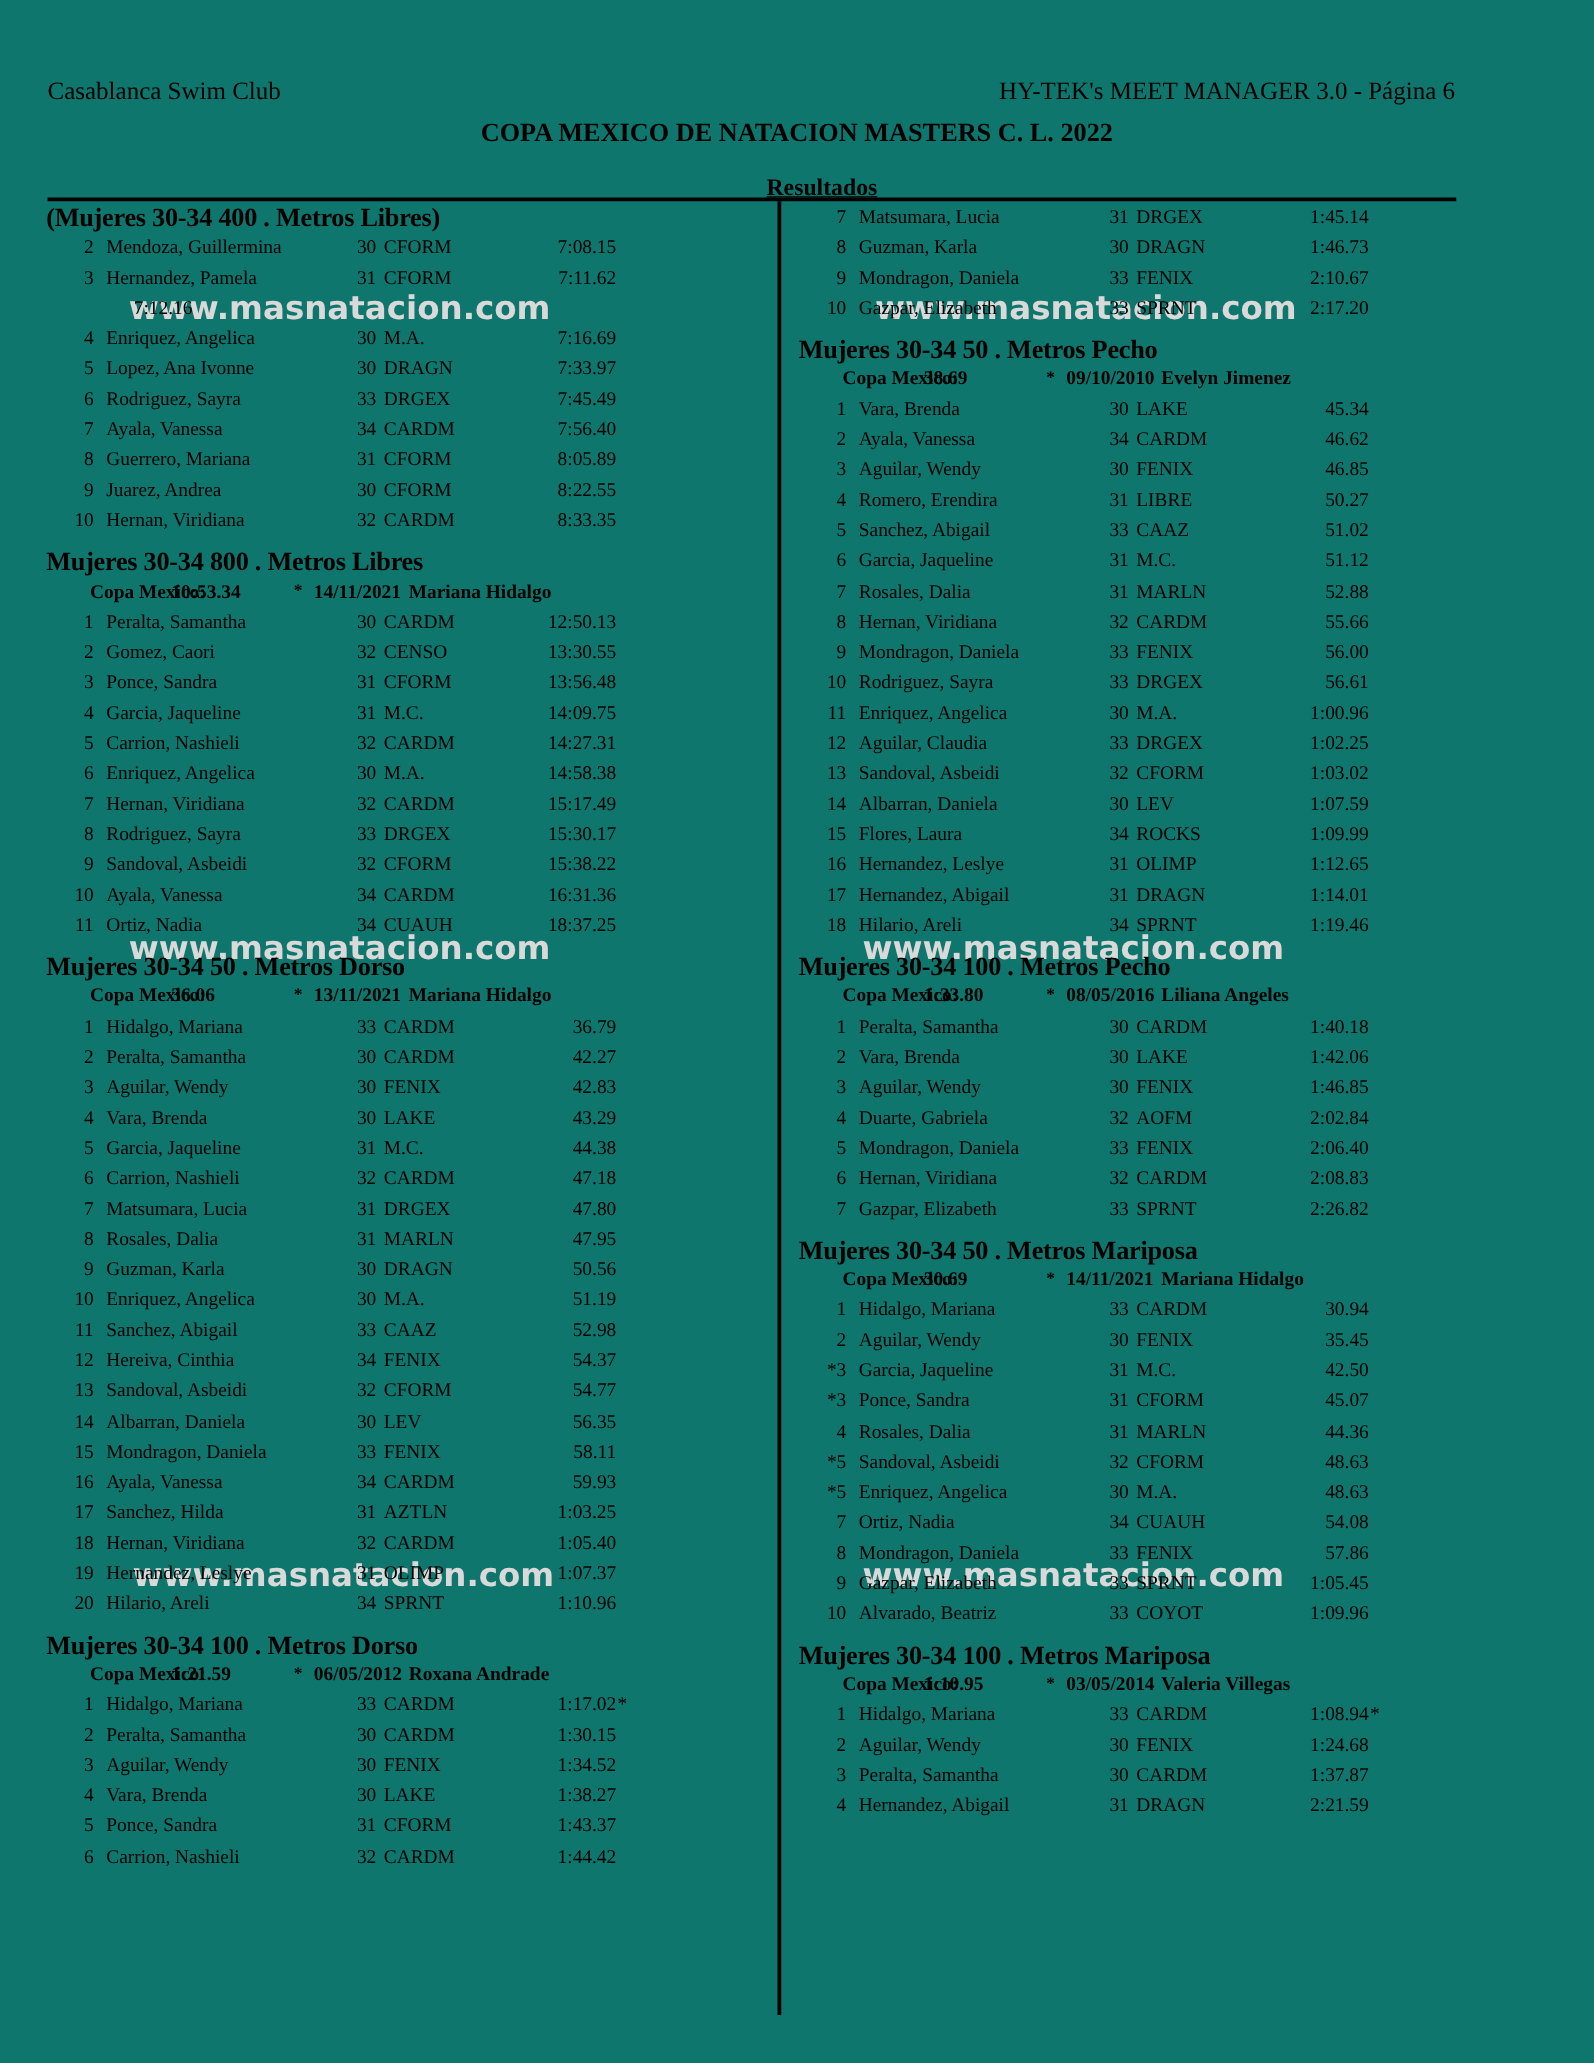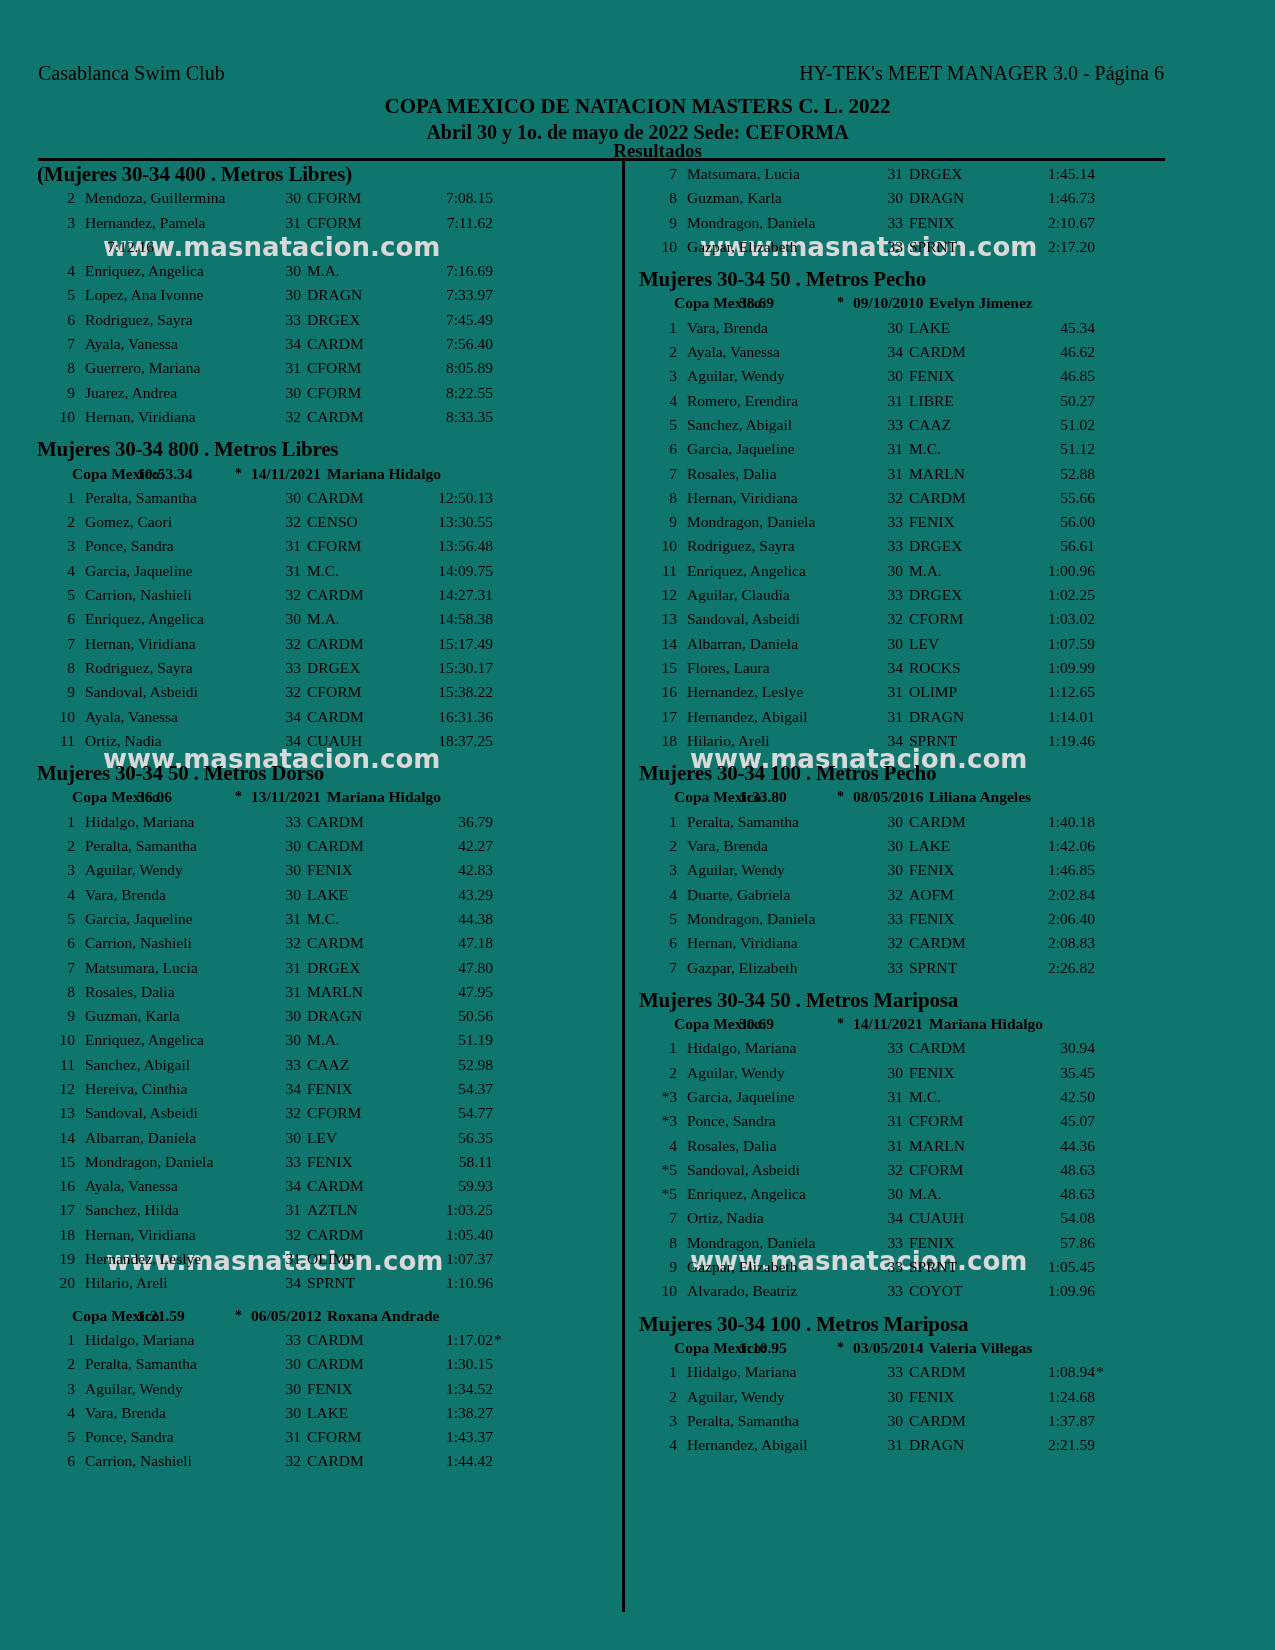--- a/index.html
+++ b/index.html
@@ -44,21 +44,20 @@
   .split-time{position:absolute;left:70px;}
 </style>
 </head>
 <body>
 
 <div class="page">
 
   <div class="hdr-left">Casablanca Swim Club</div>
   <div class="hdr-right">HY-TEK's MEET MANAGER 3.0 - Página 6</div>
   <div class="hdr-title">COPA MEXICO DE NATACION MASTERS C. L. 2022</div>
-  <div class="hdr-date">Abril 30 y 1o. de mayo de 2022 Sede: CEFORMA</div>
   <div class="hdr-results">Resultados</div>
 
   <div class="rule"></div>
   <div class="divider"></div>
 
   <span class="wm" style="left:103px;top:232px;">www.masnatacion.com</span>
   <span class="wm" style="left:700px;top:232px;">www.masnatacion.com</span>
   <span class="wm" style="left:103px;top:744px;">www.masnatacion.com</span>
   <span class="wm" style="left:690px;top:744px;">www.masnatacion.com</span>
   <span class="wm" style="left:106px;top:1246px;">www.masnatacion.com</span>
@@ -365,20 +364,21 @@
         </div>
         <div class="row">
           <span class="c-place">20</span>
           <span class="c-name">Hilario, Areli</span>
           <span class="c-age">34</span>
           <span class="c-team">SPRNT</span>
           <span class="c-time">1:10.96</span>
         </div>
       </div>
       <div class="section">
+        <div class="sec-title">Mujeres 30-34 100 . Metros Dorso</div>
         <div class="row record-row">
           <span class="rec-label">Copa Mexico:</span>
           <span class="rec-time">1:21.59</span>
           <span class="rec-star">*</span>
           <span class="rec-date">06/05/2012</span>
           <span class="rec-holder">Roxana Andrade</span>
         </div>
         <div class="row">
           <span class="c-place">1</span>
           <span class="c-name">Hidalgo, Mariana</span>

